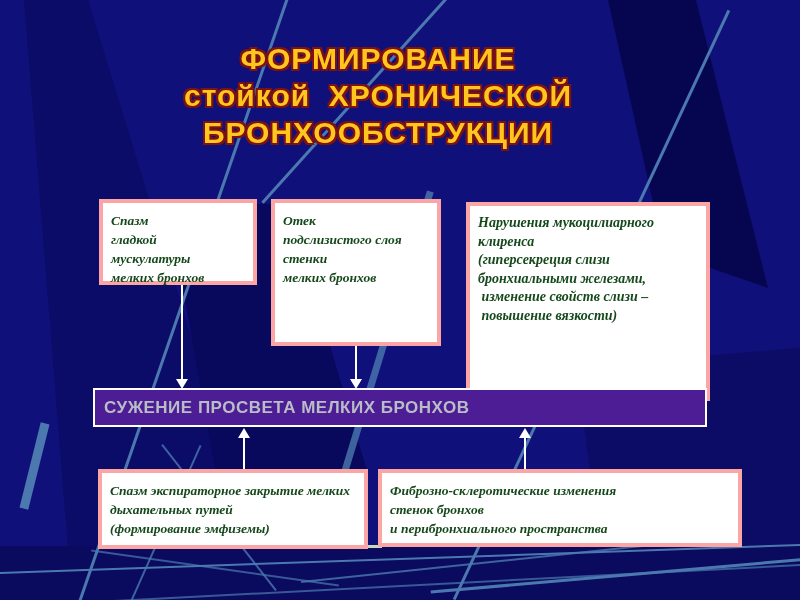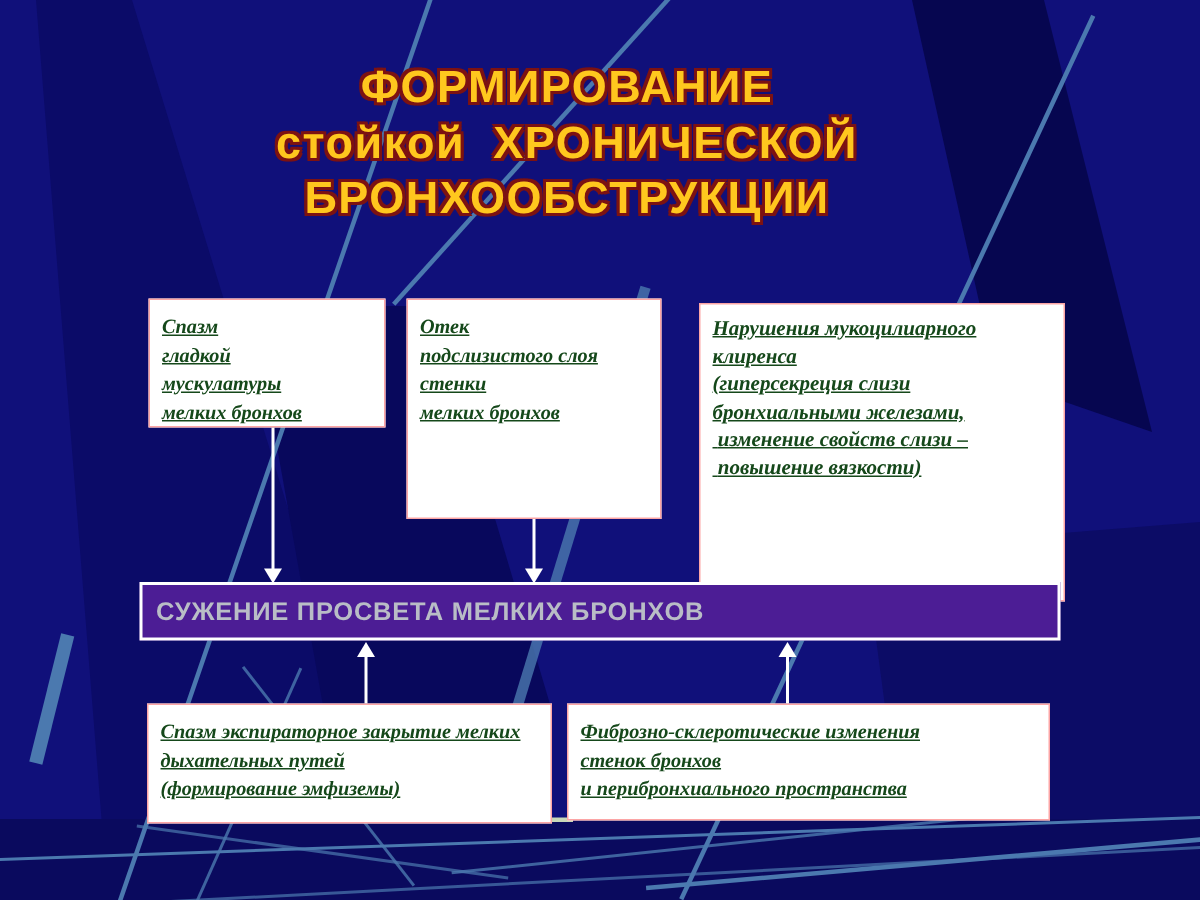--- a/index.html
+++ b/index.html
@@ -41,32 +41,32 @@
     color:#ffc71e;
     text-shadow:
       -2px -2px 0 #7c1212, 2px -2px 0 #7c1212,
       -2px  2px 0 #7c1212, 2px  2px 0 #7c1212,
        0    2px 0 #7c1212, 2px  0   0 #7c1212,
        0   -2px 0 #7c1212,-2px  0   0 #7c1212;
   }
   
   .fbox{
     position:absolute; z-index:4;
-    background:#ffffff; border:1px solid #fca5a5;
+    background:#ffffff; border:4px solid #fca5a5;
     color:#15481a; font-family:"Liberation Serif", serif;
     font-weight:bold; font-style:italic;
     font-size:13.5px; line-height:19px;
     padding:8px 6px 6px 8px;
-    white-space:pre-wrap; box-sizing:border-box;text-decoration:underline;
+    white-space:pre-wrap; box-sizing:border-box;
   }
   #box-spasm        {left:99px;  top:199px; width:158px; height:86px;}
   #box-edema        {left:271px; top:199px; width:170px; height:147px;}
   #box-mucociliary  {left:466px; top:202px; width:244px; height:199px; font-size:14px; line-height:18.5px;}
   #box-early-closure{left:98px;  top:469px; width:270px; height:80px;}
-  #box-fibrosis     {left:378px; top:469px; width:322px; height:78px;}
+  #box-fibrosis     {left:378px; top:469px; width:364px; height:78px;}
   
   #central-bar{
     position:absolute; z-index:4;
     left:93px; top:388px; width:614px; height:39px;
     background:#4c1d95; border:2px solid #ffffff; box-sizing:border-box;
     display:flex; align-items:center;
     color:#b9bdc6; font-weight:bold; font-size:17px; letter-spacing:.5px;
     padding-left:9px;
   }
   

